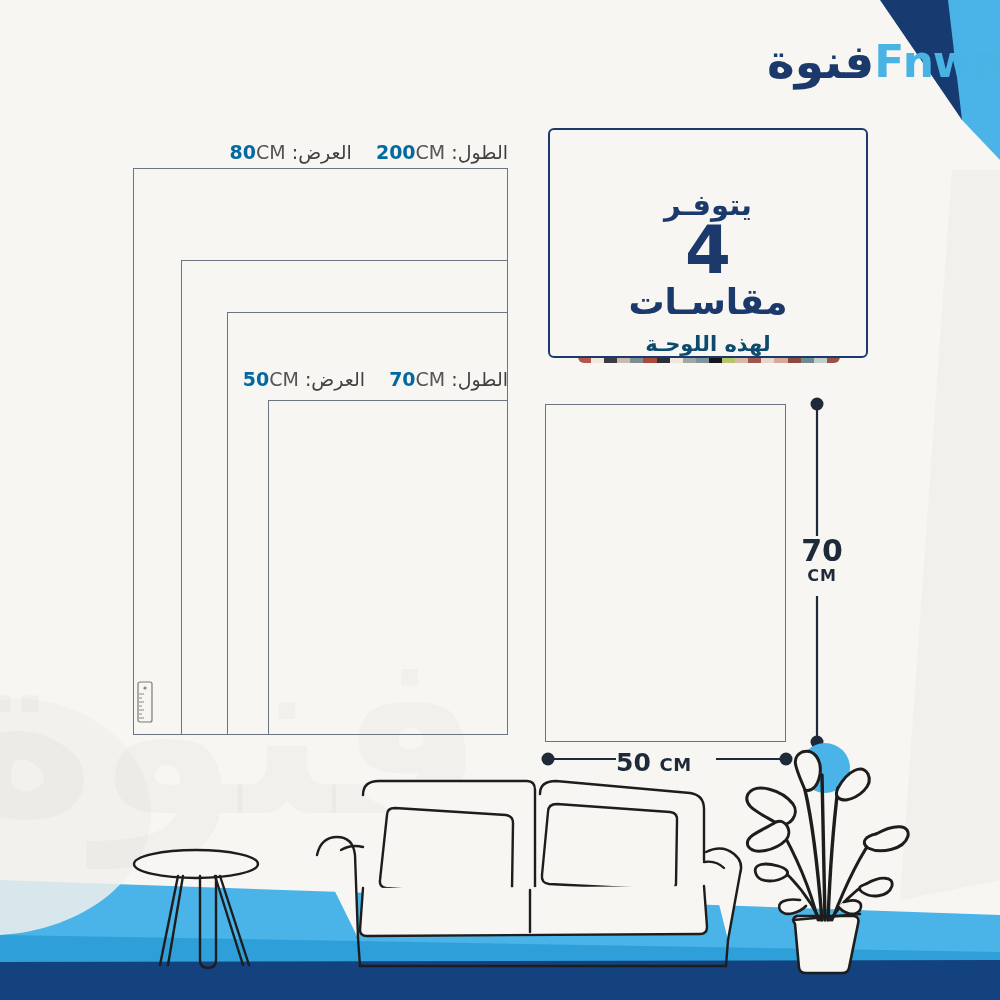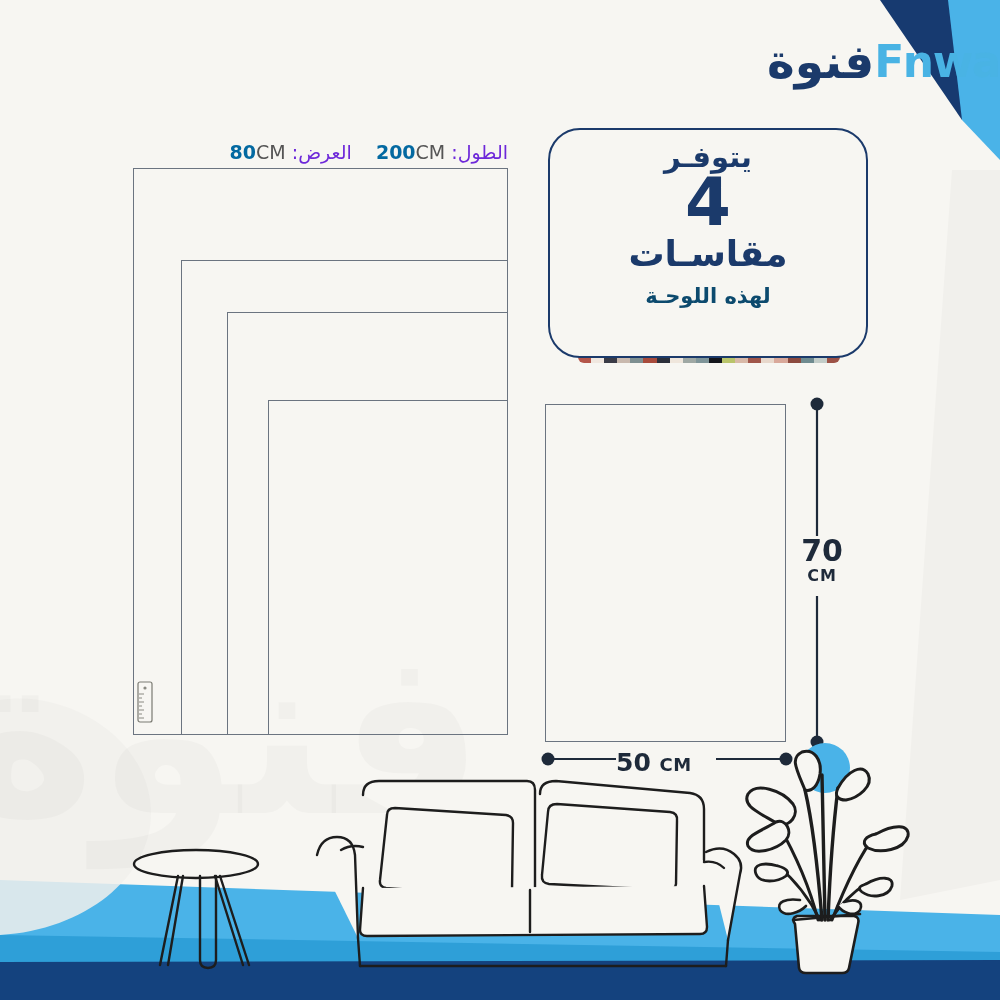--- a/index.html
+++ b/index.html
@@ -48,47 +48,47 @@
   
   .size-label {
     position: absolute;
     direction: rtl;
     white-space: nowrap;
     color: #5b5b5b;
     font-size: 19px;
     letter-spacing: 0px;
     text-align: right;
   }
-  .size-label .k { color: #6d28d9; font-weight: 400; }
+  .size-label .k { color: #404040; font-weight: 400; }
   .size-label .v { color: #0369a1; font-weight: 700; }
   .size-label .u { color: #555; font-weight: 400; }
   .size-label .gap { display: inline-block; width: 12px; }
   
   .frame {
     position: absolute;
     border: 1.6px solid #6b7480;
     background: transparent;
     box-sizing: border-box;
   }
   
   #info-card {
     position: absolute;
     left: 548px;
     top: 128px;
     width: 320px;
     height: 230px;
     border: 2.2px solid #1b3a6b;
-    border-radius: 32px;
+    border-radius: 6px;
     background: #f7f6f2;
     box-sizing: border-box;
     z-index: 4;
     display: flex;
     flex-direction: column;
     align-items: center;
-    justify-content: flex-start;
+    justify-content: flex-end;
     padding-top: 10px;
   }
   #color-strip {
     position: absolute;
     left: 578px;
     top: 352px;
     width: 262px;
     height: 11px;
     z-index: 3;
     border-radius: 0 0 6px 6px;
@@ -209,20 +209,27 @@
   <div class="size-label" style="left:208px; top:141px; width:300px;">
     <span class="k">الطول:</span>
     <span class="v">200</span><span class="u">CM</span>
     <span class="gap"></span>
     <span class="k">العرض:</span>
     <span class="v">80</span><span class="u">CM</span>
   </div>
 
 
 
+  <div class="size-label" style="left:208px; top:368px; width:300px;">
+    <span class="k">الطول:</span>
+    <span class="v">70</span><span class="u">CM</span>
+    <span class="gap"></span>
+    <span class="k">العرض:</span>
+    <span class="v">50</span><span class="u">CM</span>
+  </div>
 
   <div id="color-strip">
       <i style="background: rgb(180, 86, 74);"></i>
       <i style="background: rgb(240, 231, 223);"></i>
       <i style="background: rgb(58, 59, 70);"></i>
       <i style="background: rgb(201, 185, 174);"></i>
       <i style="background: rgb(126, 143, 145);"></i>
       <i style="background: rgb(168, 75, 60);"></i>
       <i style="background: rgb(43, 47, 58);"></i>
       <i style="background: rgb(239, 230, 220);"></i>

